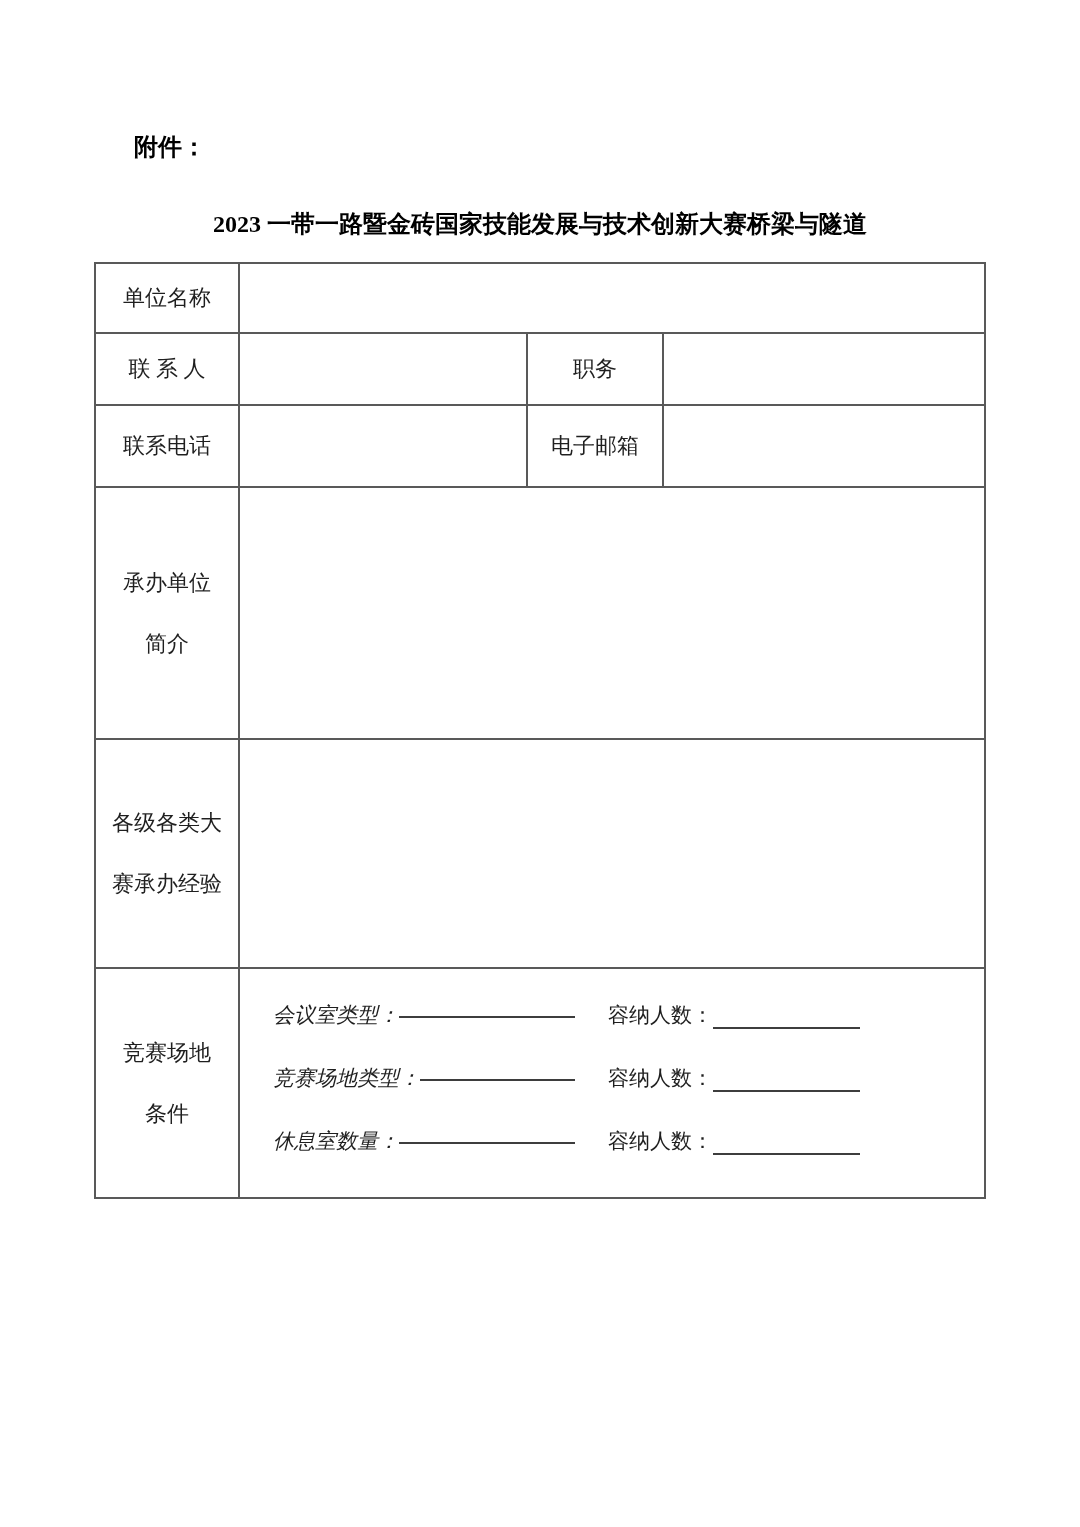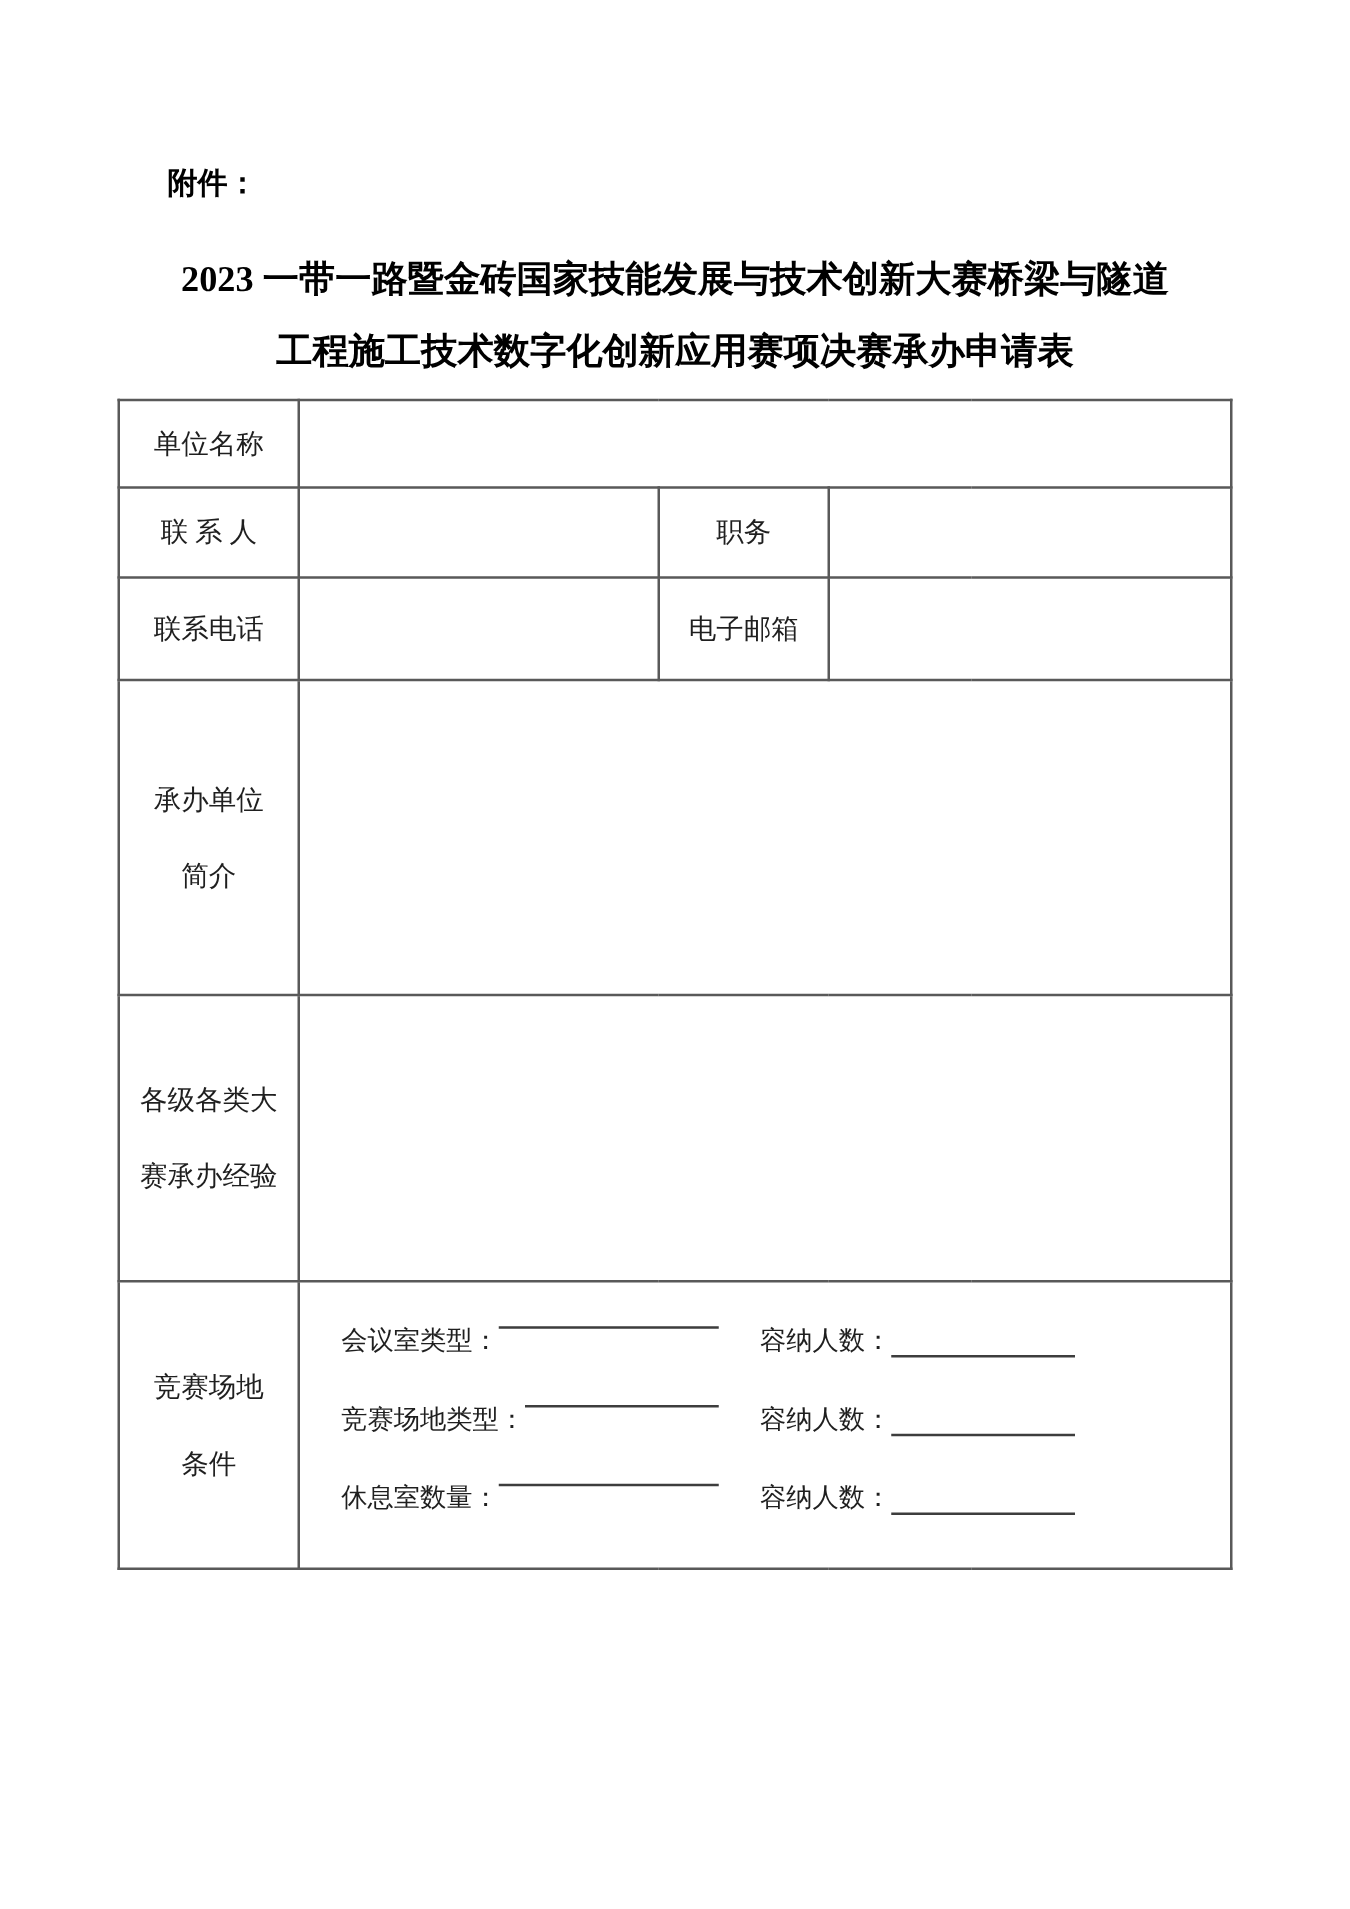--- a/index.html
+++ b/index.html
@@ -13,21 +13,21 @@
   .page { width:1080px; height:1527px; padding-top:132px; overflow:hidden; }
 
   .attachment {
     margin-left:134px;
     font-size:24px; font-weight:bold; color:#000;
     line-height:30px;
   }
   .title {
     margin-top:34px;
     text-align:center;
-    font-size:29px; font-weight:bold; color:#000;
+    font-size:24px; font-weight:bold; color:#000;
     line-height:57px;
   }
 
   table.form-table {
     width:890px;
     margin:9px auto 0 auto;
     border-collapse:collapse;
     table-layout:fixed;
   }
   .form-table td {
@@ -48,38 +48,37 @@
 
   .stack2 div { line-height:30px; }
   .stack2 div + div { margin-top:31px; }
 
   td.venue-cell { padding:30px 10px 0 33px; vertical-align:top; }
   .venue-line {
     display:flex; align-items:flex-end;
     height:30px; margin-bottom:33px;
     font-size:21px; white-space:nowrap;
   }
-  .vleft  { width:302px; margin-right:33px; display:flex; align-items:flex-start; }
+  .vleft  { width:302px; margin-right:33px; display:flex; align-items:center;font-style:italic; }
   .vright { width:252px; display:flex; align-items:flex-end; }
   .vblank {
     flex:1; height:5px;
     border-bottom:2px solid #3d3d3d;
     overflow:hidden;
   }
 </style>
 </head>
 <body>
 
 <div class="page">
 
   <div class="attachment">附件：</div>
 
   <div class="title">
     <div>2023 一带一路暨金砖国家技能发展与技术创新大赛桥梁与隧道</div>
-    <div>工程施工技术数字化创新应用赛项决赛承办申请表</div>
   </div>
 
   <table class="form-table">
     <colgroup>
       <col style="width:144px">
         <col style="width:288px">
         <col style="width:136px">
         <col style="width:114px">
         <col style="width:208px">
     </colgroup>

